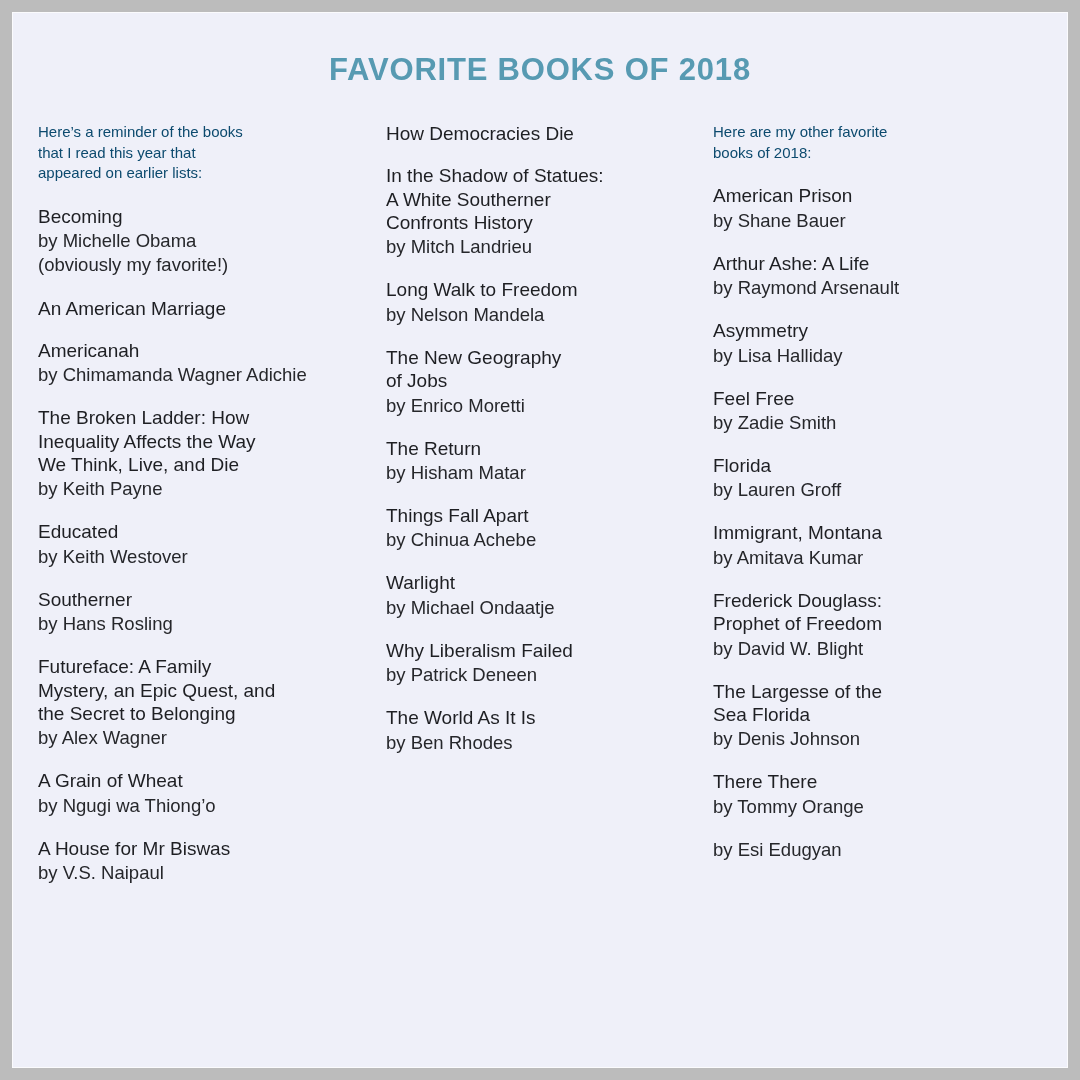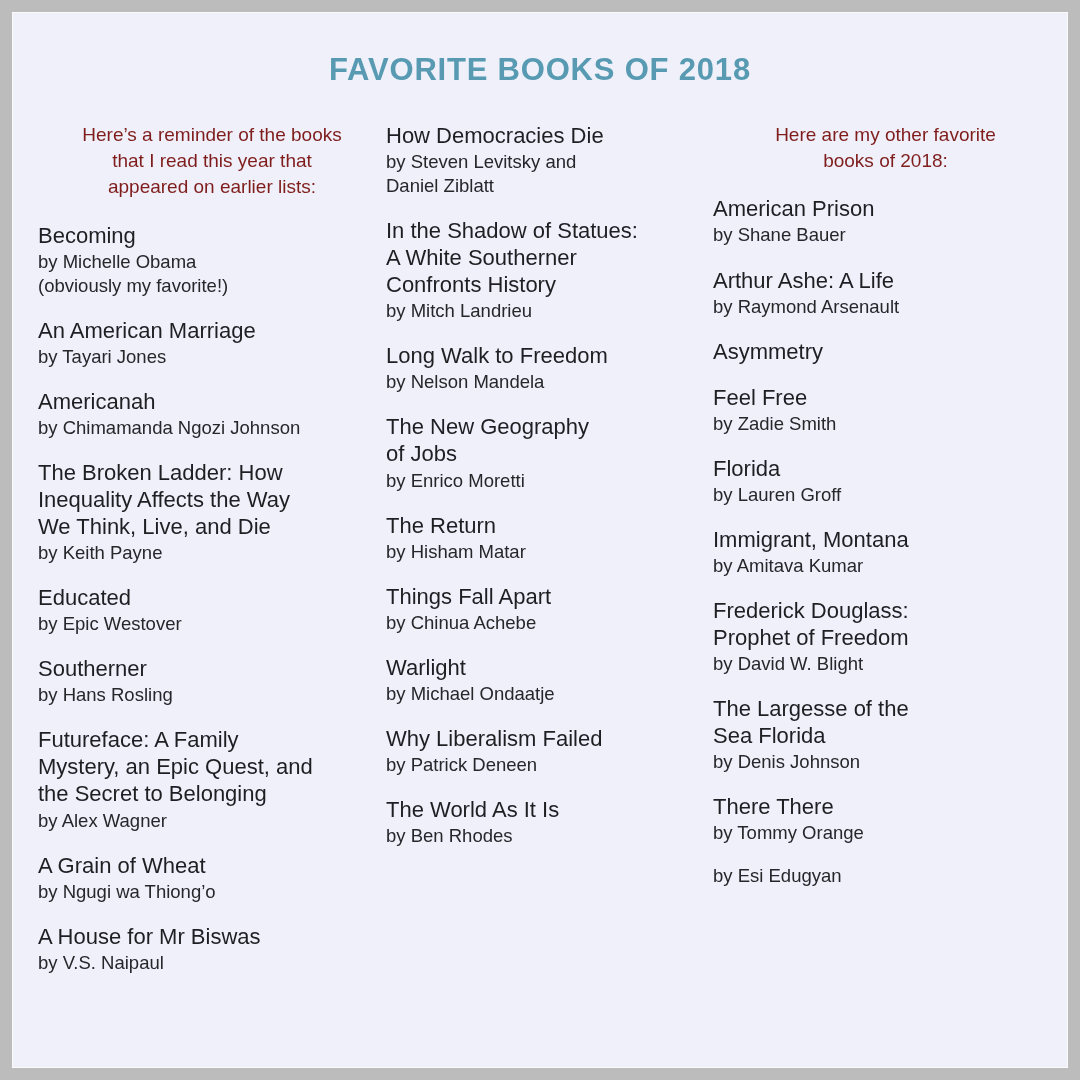--- a/index.html
+++ b/index.html
@@ -40,33 +40,32 @@
     padding-left: 26px;
   }
   .col {
     box-sizing: border-box;
   }
   .col-1 { width: 348px; }
   .col-2 { width: 327px; }
   .col-3 { width: 345px; }
   .intro {
     white-space: pre-line;
-    color: #7f1d1d;
-    font-size: 19px;
+    color: #0c4a6e;
+    font-size: 15px;
     line-height: 1.38;
     margin: 0 0 21px 0;
-    text-align: center;
   }
   .book {
     margin: 0 0 19px 0;
   }
   .book-title {
     white-space: pre-line;
     color: #1e1f23;
-    font-size: 22px;
+    font-size: 19px;
     line-height: 1.23;
     margin: 0;
   }
   .book-author {
     white-space: pre-line;
     color: #26272b;
     font-size: 18.5px;
     line-height: 1.3;
     margin: 1px 0 0 0;
   }
@@ -82,35 +81,34 @@
           <p class="intro">Here’s a reminder of the books
 that I read this year that
 appeared on earlier lists:</p>
           <div class="book">
             <div class="book-title">Becoming</div>
             <div class="book-author">by Michelle Obama
 (obviously my favorite!)</div>
           </div>
           <div class="book">
             <div class="book-title">An American Marriage</div>
-            <div class="book-author">by Tayari Jones</div>
           </div>
           <div class="book">
             <div class="book-title">Americanah</div>
-            <div class="book-author">by Chimamanda Ngozi Johnson</div>
+            <div class="book-author">by Chimamanda Wagner Adichie</div>
           </div>
           <div class="book">
             <div class="book-title">The Broken Ladder: How
 Inequality Affects the Way
 We Think, Live, and Die</div>
             <div class="book-author">by Keith Payne</div>
           </div>
           <div class="book">
             <div class="book-title">Educated</div>
-            <div class="book-author">by Epic Westover</div>
+            <div class="book-author">by Keith Westover</div>
           </div>
           <div class="book">
             <div class="book-title">Southerner</div>
             <div class="book-author">by Hans Rosling</div>
           </div>
           <div class="book">
             <div class="book-title">Futureface: A Family
 Mystery, an Epic Quest, and
 the Secret to Belonging</div>
             <div class="book-author">by Alex Wagner</div>
@@ -120,22 +118,20 @@
             <div class="book-author">by Ngugi wa Thiong’o</div>
           </div>
           <div class="book">
             <div class="book-title">A House for Mr Biswas</div>
             <div class="book-author">by V.S. Naipaul</div>
           </div>
         </div>
       <div class="col col-2">
           <div class="book">
             <div class="book-title">How Democracies Die</div>
-            <div class="book-author">by Steven Levitsky and
-Daniel Ziblatt</div>
           </div>
           <div class="book">
             <div class="book-title">In the Shadow of Statues:
 A White Southerner
 Confronts History</div>
             <div class="book-author">by Mitch Landrieu</div>
           </div>
           <div class="book">
             <div class="book-title">Long Walk to Freedom</div>
             <div class="book-author">by Nelson Mandela</div>
@@ -172,20 +168,21 @@
           <div class="book">
             <div class="book-title">American Prison</div>
             <div class="book-author">by Shane Bauer</div>
           </div>
           <div class="book">
             <div class="book-title">Arthur Ashe: A Life</div>
             <div class="book-author">by Raymond Arsenault</div>
           </div>
           <div class="book">
             <div class="book-title">Asymmetry</div>
+            <div class="book-author">by Lisa Halliday</div>
           </div>
           <div class="book">
             <div class="book-title">Feel Free</div>
             <div class="book-author">by Zadie Smith</div>
           </div>
           <div class="book">
             <div class="book-title">Florida</div>
             <div class="book-author">by Lauren Groff</div>
           </div>
           <div class="book">

